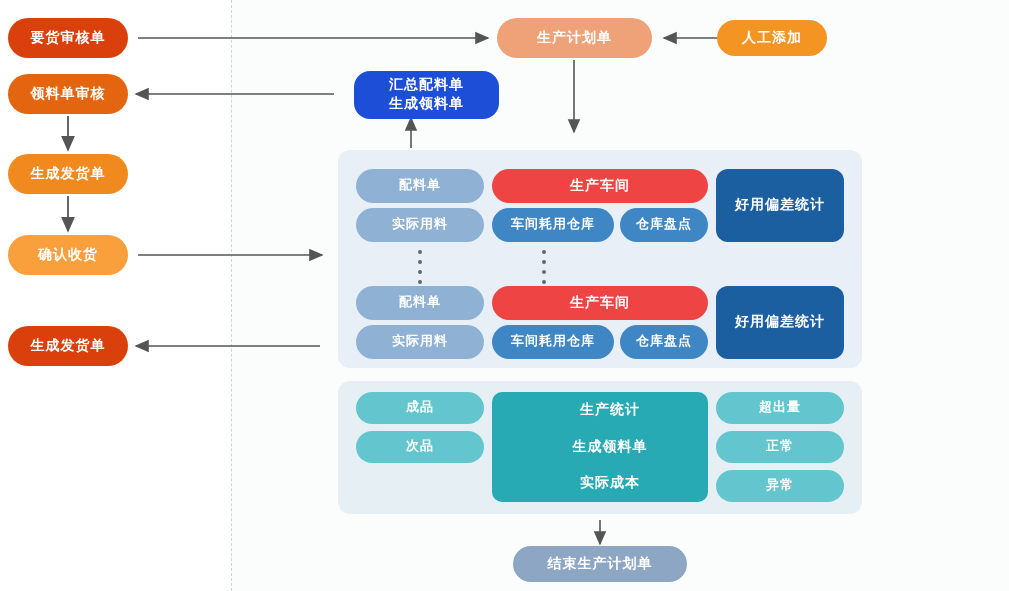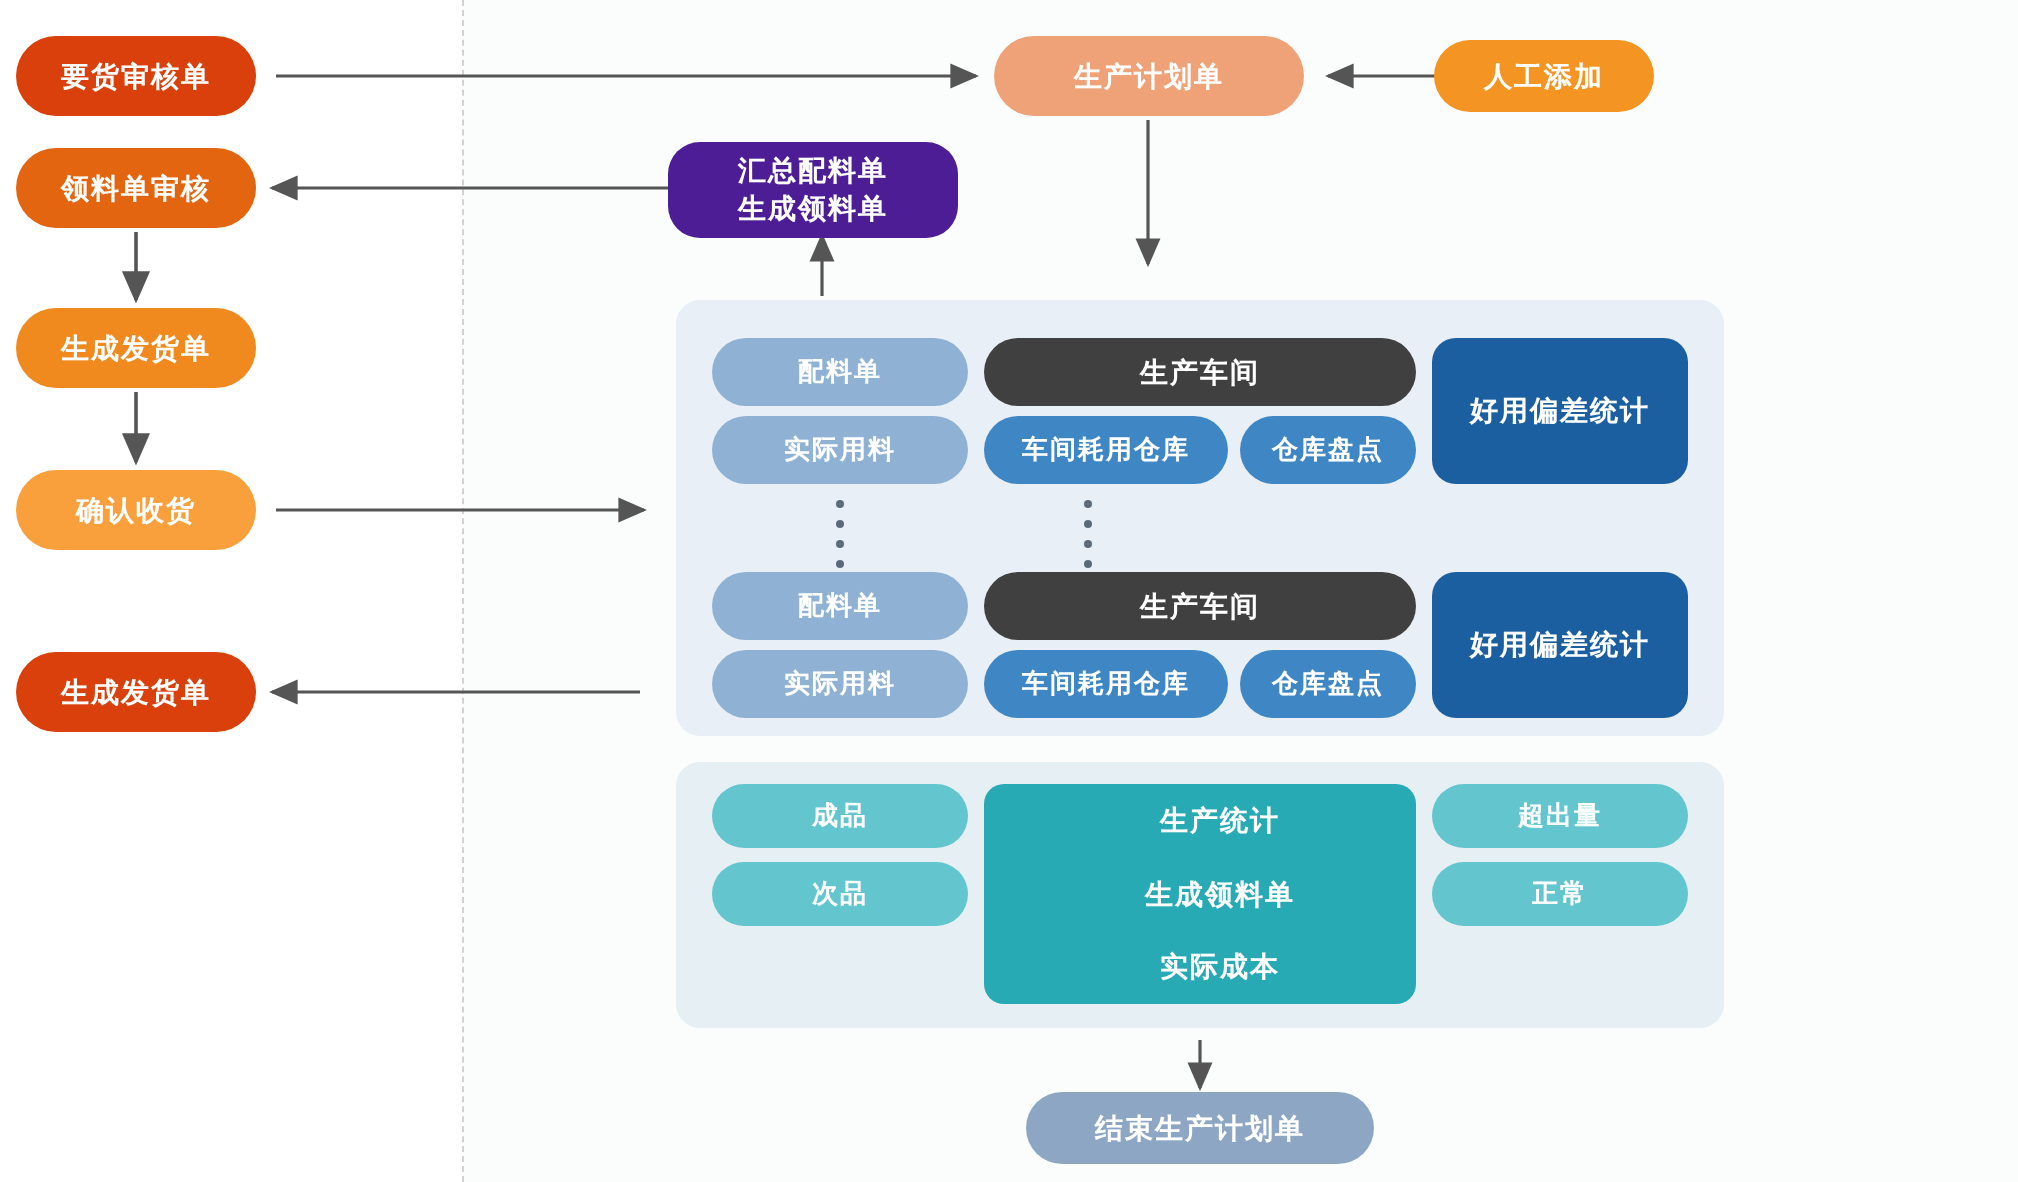--- a/index.html
+++ b/index.html
@@ -10,20 +10,21 @@
   }
   body {
     font-family: "Liberation Sans", "DejaVu Sans", sans-serif;
   }
   #canvas {
     position: relative;
     width: 1009px;
     height: 591px;
     background: #ffffff;
     overflow: hidden;
+    font-family: Liberation Mono, monospace;
   }
   
   .tint-panel {
     position: absolute;
     left: 232px;
     top: 0;
     width: 777px;
     height: 591px;
     background: #fbfdfc;
   }
@@ -52,30 +53,30 @@
   }
   .node.rect-soft { border-radius: 14px; }
 
   
   .c-deep-red   { background: #d9400b; }
   .c-orange-1   { background: #e4650f; }
   .c-orange-2   { background: #f08a1e; }
   .c-orange-3   { background: #f9a03c; }
   .c-orange-4   { background: #f39423; }
   .c-salmon     { background: #efa277; }
-  .c-red-mid    { background: #4c1d95; }
+  .c-red-mid    { background: #1d4ed8; margin-left: 20px; }
 
   
   .group-blue {
     position: absolute;
     background: #e8eff7;
     border-radius: 12px;
   }
   .c-blue-light  { background: #8fb2d4; }
-  .c-blue-mid    { background: #404040; }
+  .c-blue-mid    { background: #ef4444; }
   .c-blue-mid2   { background: #3e86c4; }
   .c-blue-deep   { background: #1c5fa0; }
 
   
   .group-teal {
     position: absolute;
     background: #e6eff3;
     border-radius: 12px;
   }
   .c-teal-light { background: #63c6ce; }
@@ -249,19 +250,22 @@
       <span>生成领料单</span>
       <span>实际成本</span>
     </div>
 
     <div class="node c-teal-light" style="left:378px; top:11px; width:128px; height:32px; font-size:13px;">
       <span>超出量</span>
     </div>
     <div class="node c-teal-light" style="left:378px; top:50px; width:128px; height:32px; font-size:13px;align-items:center;">
       <span>正常</span>
     </div>
+    <div class="node c-teal-light" style="left:378px; top:89px; width:128px; height:32px; font-size:13px;">
+      <span>异常</span>
+    </div>
   </div>
 
   <div class="node c-slate-blue" style="left:513px; top:546px; width:174px; height:36px; font-size:14px;">
     <span>结束生产计划单</span>
   </div>
 
 </div>
 
 </body></html>

